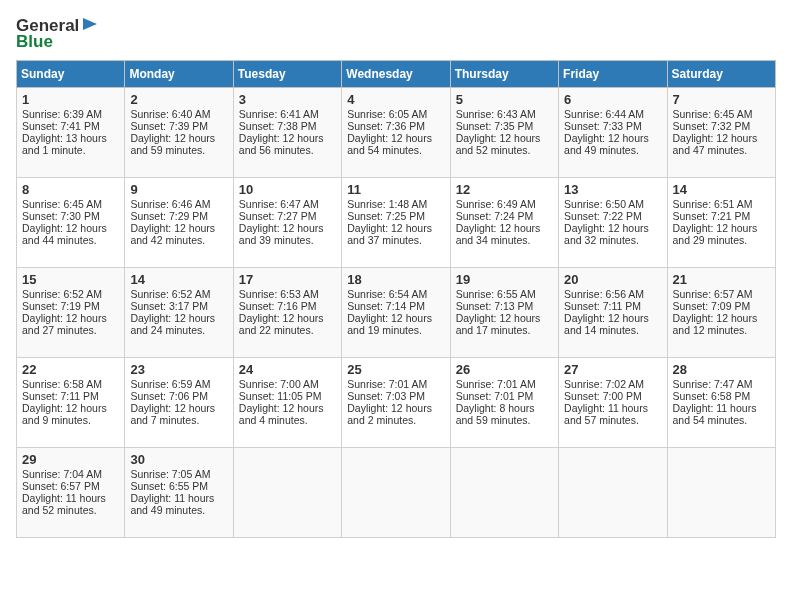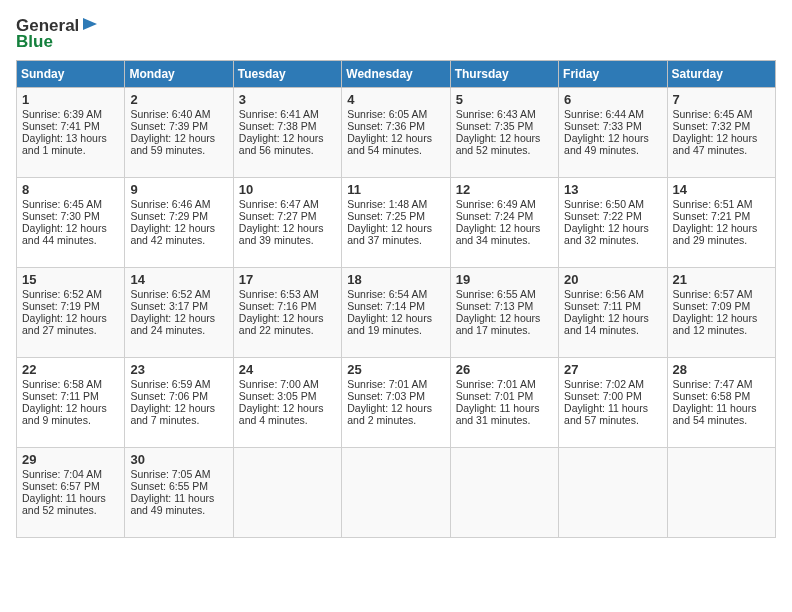--- a/index.html
+++ b/index.html
@@ -129,23 +129,23 @@
         <td><span class="day-num">14</span><span>Sunrise: 6:52 AM</span><br><span>Sunset: 3:17 PM</span><br><span>Daylight: 12 hours and 24 minutes.</span></td>
         <td><span class="day-num">17</span><span>Sunrise: 6:53 AM</span><br><span>Sunset: 7:16 PM</span><br><span>Daylight: 12 hours and 22 minutes.</span></td>
         <td><span class="day-num">18</span><span>Sunrise: 6:54 AM</span><br><span>Sunset: 7:14 PM</span><br><span>Daylight: 12 hours and 19 minutes.</span></td>
         <td><span class="day-num">19</span><span>Sunrise: 6:55 AM</span><br><span>Sunset: 7:13 PM</span><br><span>Daylight: 12 hours and 17 minutes.</span></td>
         <td><span class="day-num">20</span><span>Sunrise: 6:56 AM</span><br><span>Sunset: 7:11 PM</span><br><span>Daylight: 12 hours and 14 minutes.</span></td>
         <td><span class="day-num">21</span><span>Sunrise: 6:57 AM</span><br><span>Sunset: 7:09 PM</span><br><span>Daylight: 12 hours and 12 minutes.</span></td>
       </tr>
       <tr>
         <td><span class="day-num">22</span><span>Sunrise: 6:58 AM</span><br><span>Sunset: 7:11 PM</span><br><span>Daylight: 12 hours and 9 minutes.</span></td>
         <td><span class="day-num">23</span><span>Sunrise: 6:59 AM</span><br><span>Sunset: 7:06 PM</span><br><span>Daylight: 12 hours and 7 minutes.</span></td>
-        <td><span class="day-num">24</span><span>Sunrise: 7:00 AM</span><br><span>Sunset: 3:05 PM</span><br><span>Daylight: 12 hours and 4 minutes.</span></td>
+        <td><span class="day-num">24</span><span>Sunrise: 7:00 AM</span><br><span>Sunset: 11:05 PM</span><br><span>Daylight: 12 hours and 4 minutes.</span></td>
         <td><span class="day-num">25</span><span>Sunrise: 7:01 AM</span><br><span>Sunset: 7:03 PM</span><br><span>Daylight: 12 hours and 2 minutes.</span></td>
-        <td><span class="day-num">26</span><span>Sunrise: 7:01 AM</span><br><span>Sunset: 7:01 PM</span><br><span>Daylight: 11 hours and 31 minutes.</span></td>
+        <td><span class="day-num">26</span><span>Sunrise: 7:01 AM</span><br><span>Sunset: 7:01 PM</span><br><span>Daylight: 8 hours and 59 minutes.</span></td>
         <td><span class="day-num">27</span><span>Sunrise: 7:02 AM</span><br><span>Sunset: 7:00 PM</span><br><span>Daylight: 11 hours and 57 minutes.</span></td>
         <td><span class="day-num">28</span><span>Sunrise: 7:47 AM</span><br><span>Sunset: 6:58 PM</span><br><span>Daylight: 11 hours and 54 minutes.</span></td>
       </tr>
       <tr>
         <td><span class="day-num">29</span><span>Sunrise: 7:04 AM</span><br><span>Sunset: 6:57 PM</span><br><span>Daylight: 11 hours and 52 minutes.</span></td>
         <td><span class="day-num">30</span><span>Sunrise: 7:05 AM</span><br><span>Sunset: 6:55 PM</span><br><span>Daylight: 11 hours and 49 minutes.</span></td>
         <td class="empty-cell"></td>
         <td class="empty-cell"></td>
         <td class="empty-cell"></td>
         <td class="empty-cell"></td>

